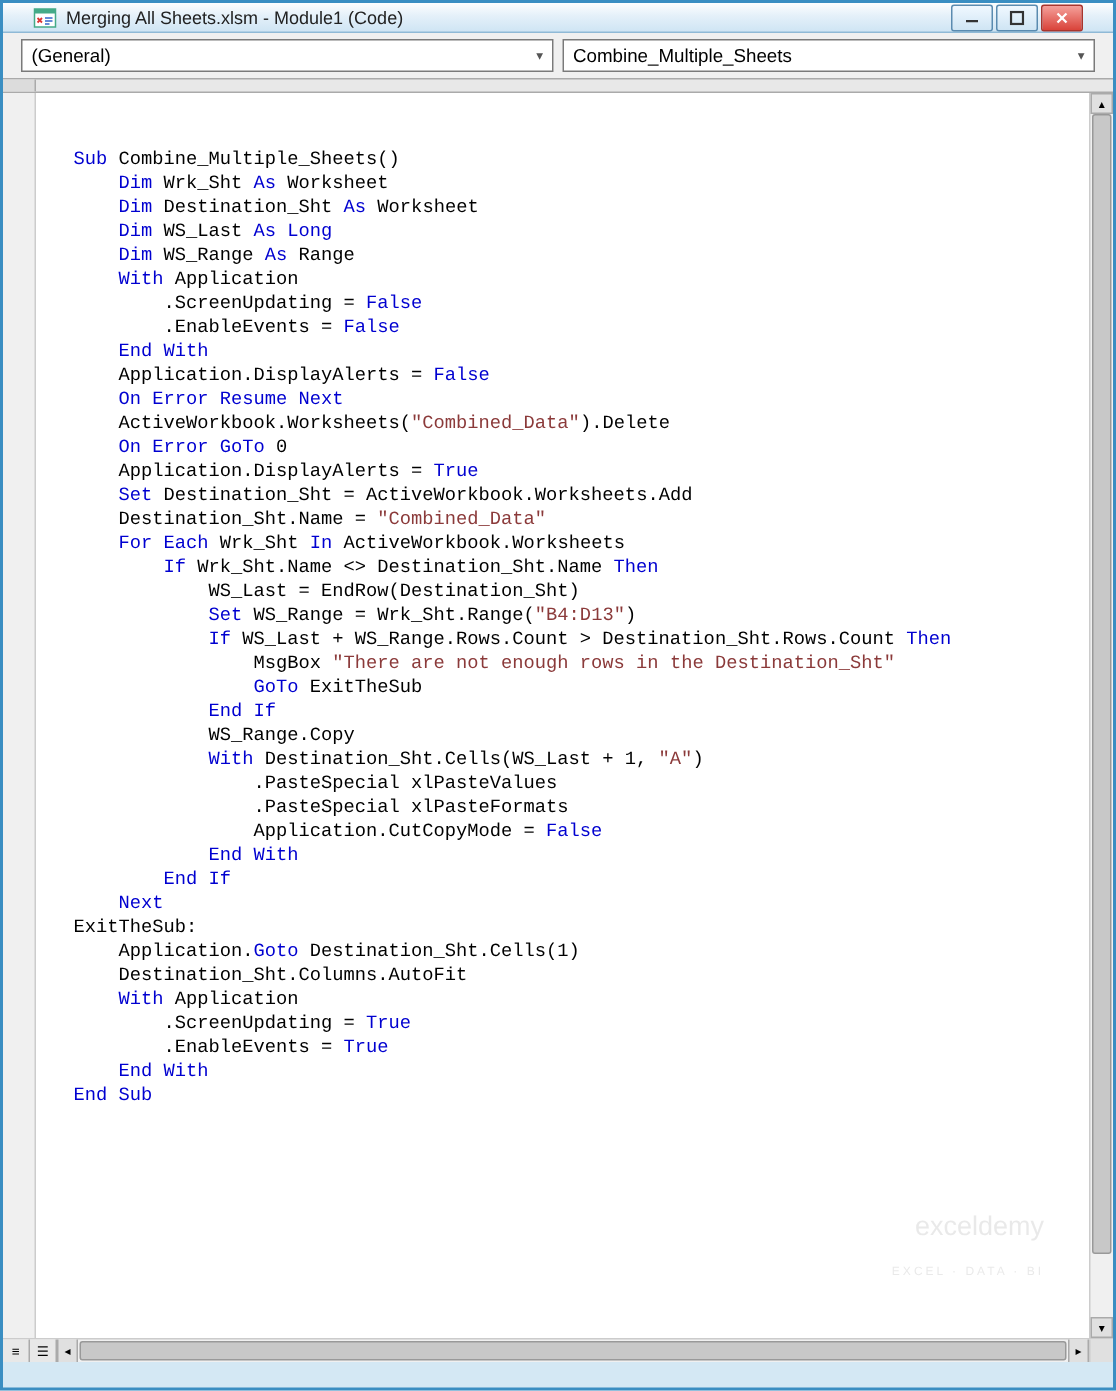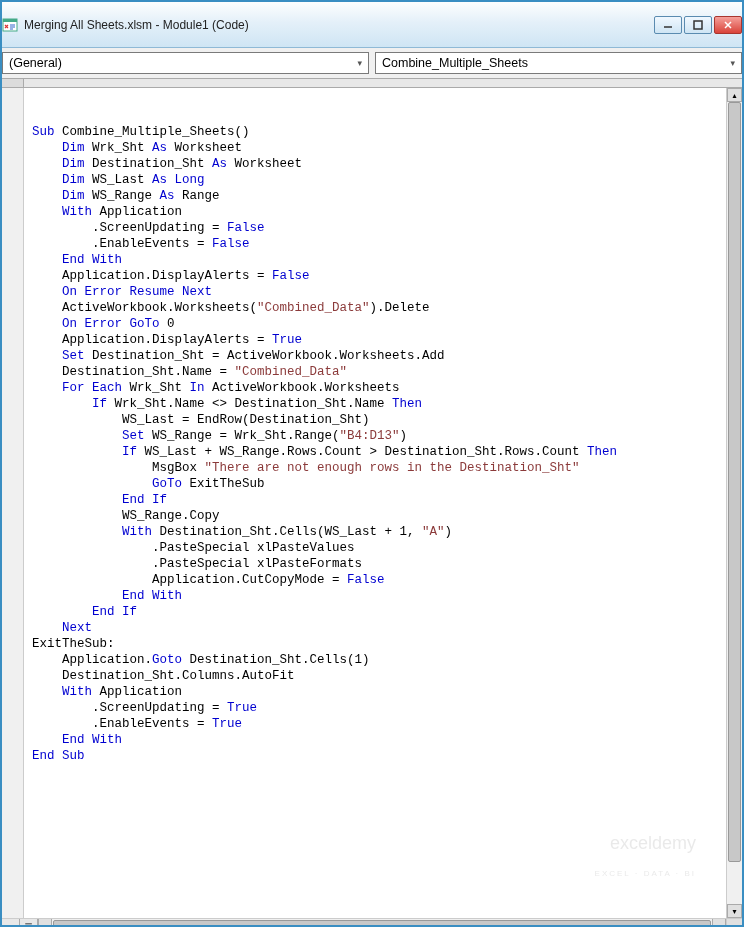--- a/index.html
+++ b/index.html
@@ -5,26 +5,26 @@
     * { box-sizing: border-box; margin: 0; padding: 0; }
     body {
       font-family: "Segoe UI", Tahoma, sans-serif;
       background: #d4e8f4;
       width: 744px;
       height: 927px;
       border: 2px solid #3a8ec2;
       overflow: hidden;
     }
     .titlebar {
-      height: 46px;
+      height: 20px;
       background: linear-gradient(#fdfefe, #e4f0f9 45%, #cfe5f4);
       border-bottom: 1px solid #8fb9d6;
       display: flex;
       align-items: center;
-      padding: 0 0;
+      padding: 0 20px;
     }
     .app-icon {
       width: 16px;
       height: 16px;
       margin-right: 6px;
       display: flex;
       align-items: center;
       justify-content: center;
     }
     .title-text {
@@ -48,21 +48,21 @@
       font-size: 10px;
       cursor: pointer;
     }
     .win-btn.close {
       background: linear-gradient(#f5a09a, #d9433a);
       border-color: #a8352e;
       color: #fff;
     }
     .dropdowns {
       display: flex;
-      padding: 4px 0;
+      padding: 4px 12px;
       gap: 6px;
       background: #f0f0f0;
     }
     .dropdown {
       flex: 1;
       height: 22px;
       background: #fff;
       border: 1px solid #7a7a7a;
       display: flex;
       align-items: center;
@@ -93,21 +93,21 @@
       height: 830px;
       background: #fff;
     }
     .margin-bar {
       width: 22px;
       background: #f0f0f0;
       border-right: 1px solid #ccc;
     }
     .code-area {
       flex: 1;
-      padding: 4px 8px;
+      padding: 4px 25px;
       font-family: "Courier New", monospace;
       font-size: 12.5px;
       line-height: 16px;
       overflow: auto;
       white-space: pre;
       color: #000;
       position: relative;
     }
     .vscroll {
       width: 16px;

